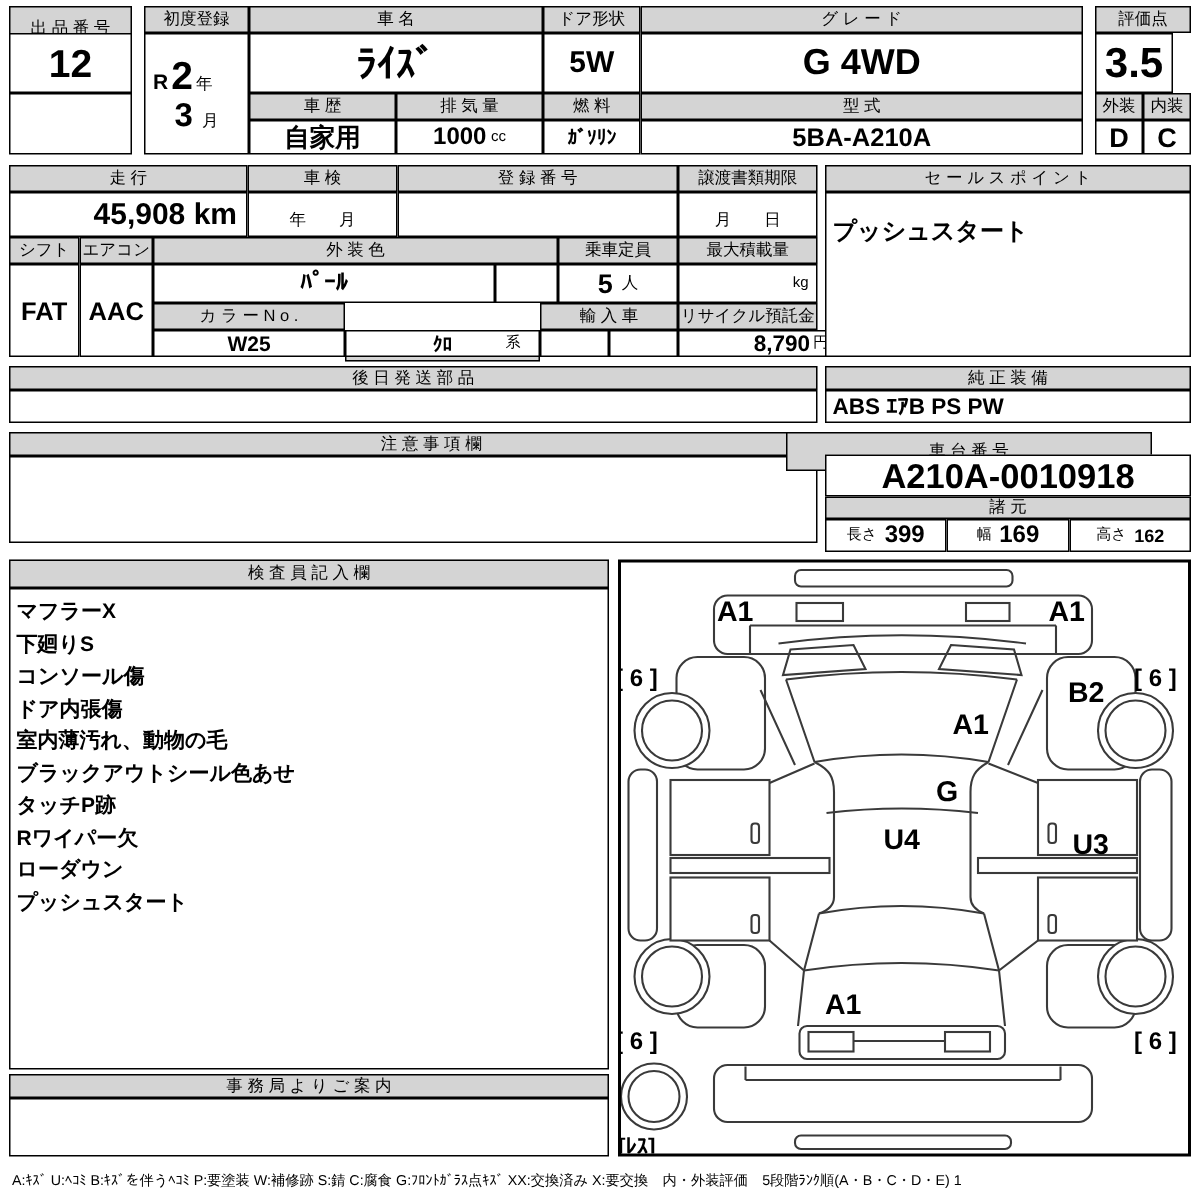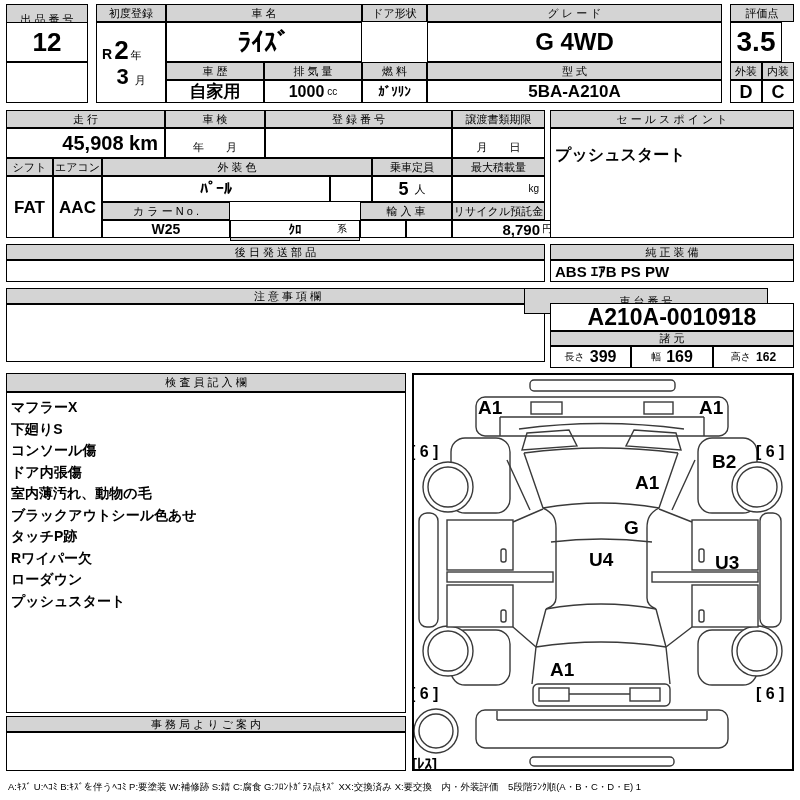--- a/index.html
+++ b/index.html
@@ -53,20 +53,21 @@
   <div class="cell b" style="left:166px;top:22px;width:196px;height:40px;font-size:26px;">ﾗｲｽﾞ</div>
   <div class="cell hdr" style="left:166px;top:62px;width:98px;height:18px;">車 歴</div>
   <div class="cell b" style="left:166px;top:80px;width:98px;height:23px;font-size:17px;">自家用</div>
   <div class="cell hdr" style="left:264px;top:62px;width:98px;height:18px;">排 気 量</div>
   <div class="cell" style="left:264px;top:80px;width:98px;height:23px;gap:3px;">
     <span class="b" style="font-size:16px;">1000</span>
     <span class="sm">cc</span>
   </div>
 
   <div class="cell hdr" style="left:362px;top:4px;width:65px;height:18px;">ドア形状</div>
+  <div class="cell b" style="left:362px;top:22px;width:65px;height:40px;font-size:20px;">5W</div>
   <div class="cell hdr" style="left:362px;top:62px;width:65px;height:18px;">燃 料</div>
   <div class="cell b" style="left:362px;top:80px;width:65px;height:23px;font-size:13px;">ｶﾞｿﾘﾝ</div>
 
   <div class="cell hdr" style="left:427px;top:4px;width:295px;height:18px;">グ レ ー ド</div>
   <div class="cell b" style="left:427px;top:22px;width:295px;height:40px;font-size:24px;">G 4WD</div>
   <div class="cell hdr" style="left:427px;top:62px;width:295px;height:18px;">型 式</div>
   <div class="cell b" style="left:427px;top:80px;width:295px;height:23px;font-size:17px;">5BA-A210A</div>
 
   <div class="cell hdr" style="left:730px;top:4px;width:64px;height:18px;">評価点</div>
   <div class="cell b" style="left:730px;top:22px;width:52px;height:40px;font-size:28px;">3.5</div>

